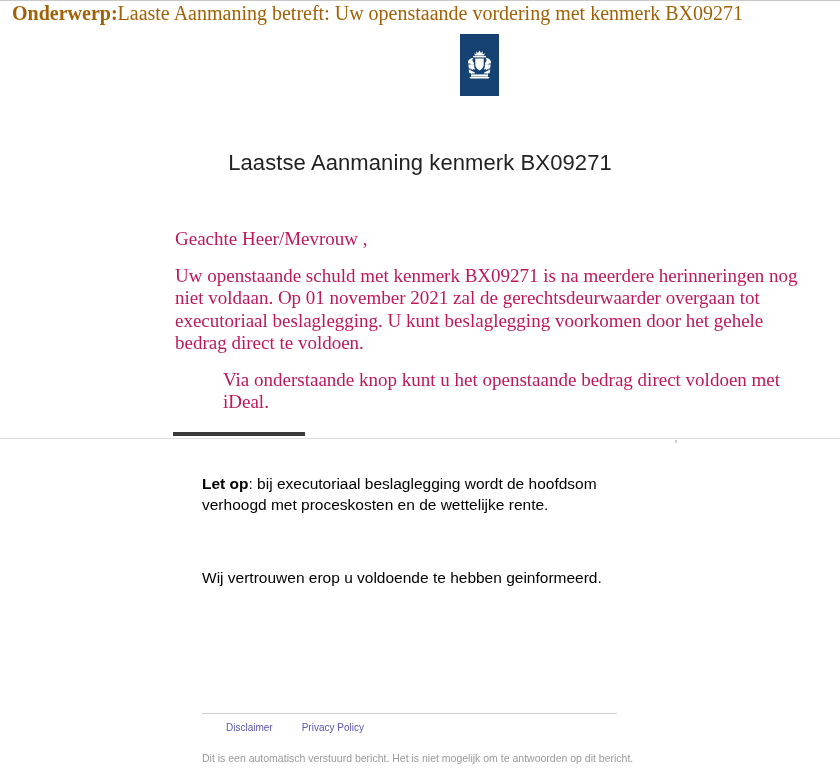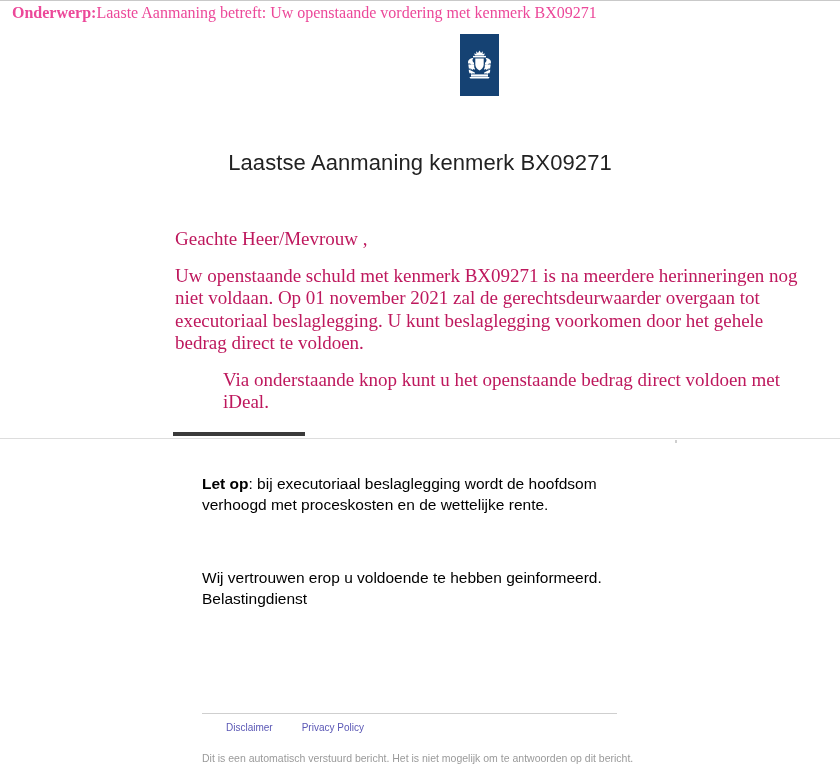--- a/index.html
+++ b/index.html
@@ -24,24 +24,24 @@
     width: 840px;
     height: 26px;
     border-top: 1px solid #c9c9c9;
     box-sizing: border-box;
   }
   #subject-line {
     position: absolute;
     left: 12px;
     top: 1px;
     font-family: "Liberation Serif", serif;
-    font-size: 16px;
+    font-size: 20px;
     line-height: 22px;
     white-space: nowrap;
-    color: #ec4899;
+    color: #a16207;
   }
   #subject-label {
     font-weight: bold;
   }
   #subject-value {
     font-weight: normal;
   }
 
   
   #logo-block {
@@ -220,20 +220,19 @@
   <p class="para-gap">Via onderstaande knop kunt u het openstaande bedrag direct voldoen met iDeal.</p>
 </div>
 
 <div id="pay-button-bar"></div>
 <div id="section-divider"></div>
 <div id="divider-tick"></div>
 
 <div id="body-bottom">
   <p id="letop-block"><span id="letop-label">Let op</span><span>: bij executoriaal beslaglegging wordt de hoofdsom verhoogd met proceskosten en de wettelijke rente.</span></p>
   <p id="informed-block">Wij vertrouwen erop u voldoende te hebben geinformeerd.</p>
-  <p>Belastingdienst</p>
 </div>
 
 <div id="footer-rule"></div>
 <div id="footer-links">
   <a href="#">Disclaimer</a><span class="link-gap"></span><a href="#">Privacy Policy</a>
 </div>
 <div id="footer-note">Dit is een automatisch verstuurd bericht. Het is niet mogelijk om te antwoorden op dit bericht.</div>
 
 </body></html>

